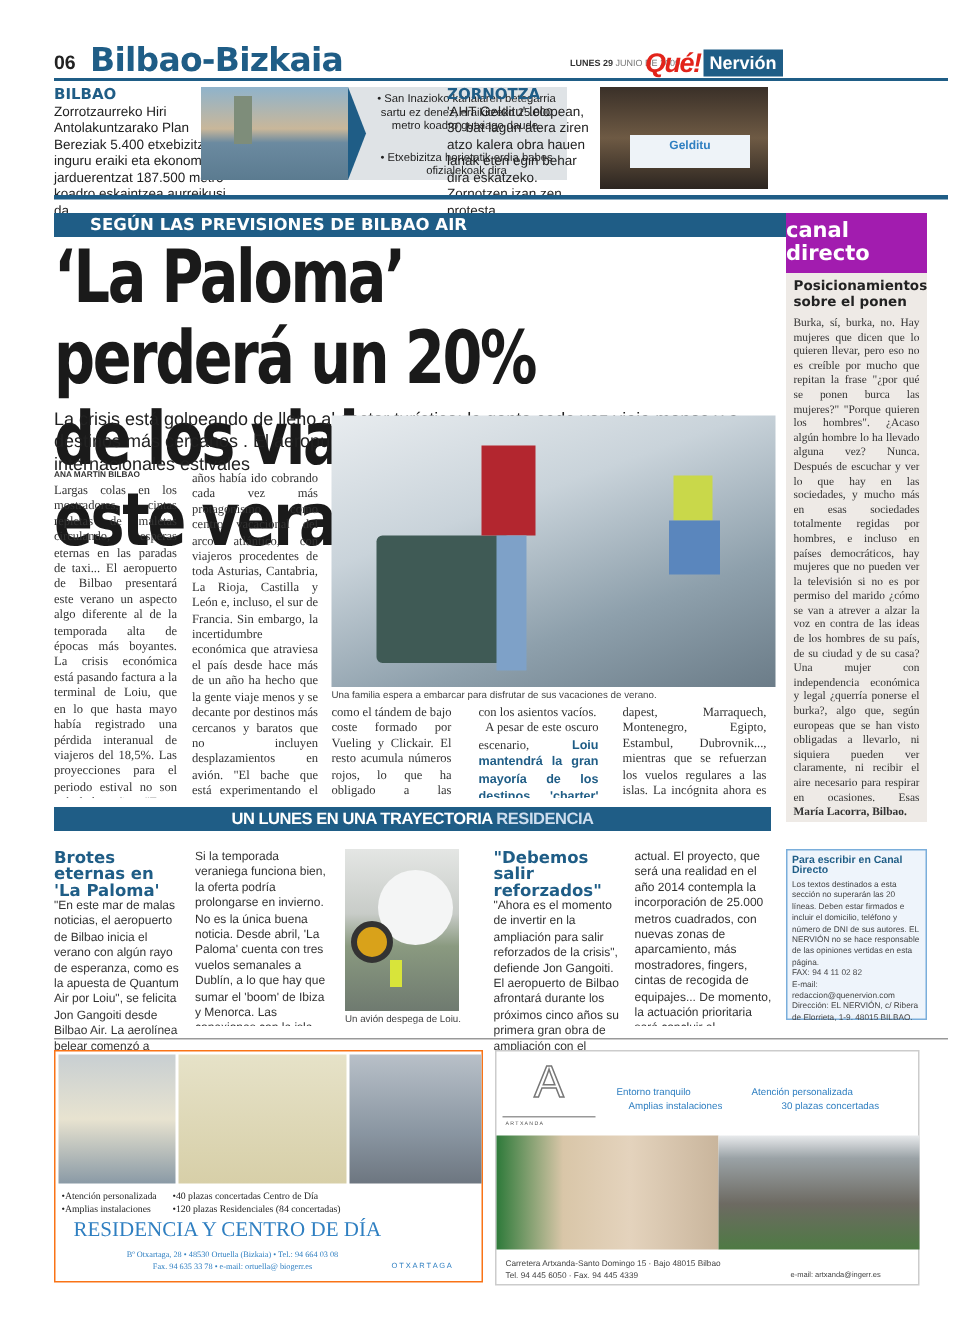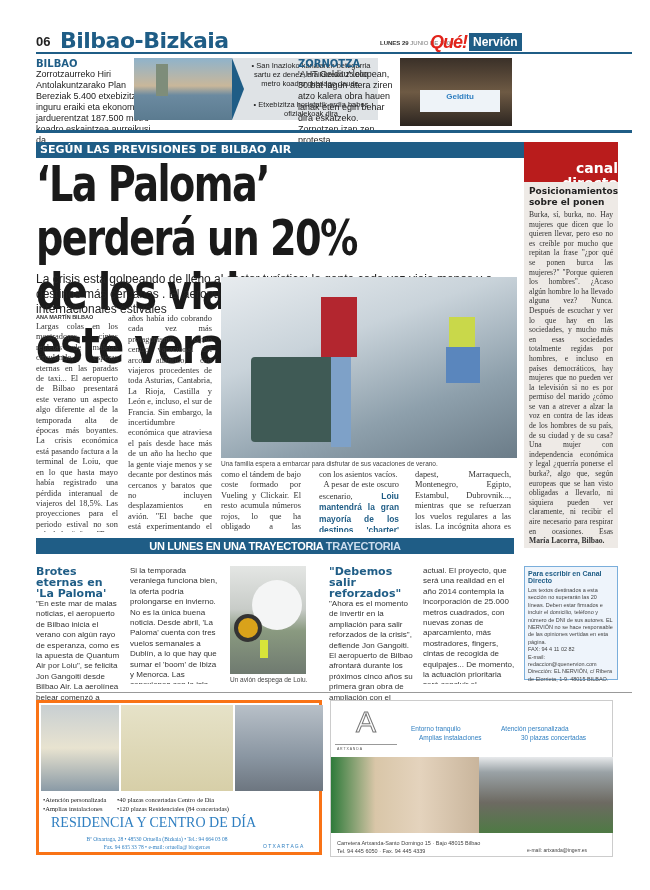--- a/index.html
+++ b/index.html
@@ -12,41 +12,41 @@
 .date span{font-weight:normal;color:#777}
 .logo{left:430px;top:32px;height:20px;display:flex;align-items:center}
 .logo .que{font:bold italic 18px "Liberation Sans",sans-serif;color:#e2231a;letter-spacing:-1px}
 .logo .nerv{background:#1f5d86;color:#fff;font:bold 12px "Liberation Sans",sans-serif;padding:2px 4px;margin-left:2px}
 .brief-title{font:bold 10px "DejaVu Sans",sans-serif;color:#1f5d86}
 .brief-text{font:9px "Liberation Sans",sans-serif;line-height:11px;color:#222}
 .photo{background:linear-gradient(135deg,#7aa0b5,#c4b9a2 50%,#4a6a7a)}
 .callout{left:232px;top:58px;width:146px;height:62px;background:#dfe3e6}
 .callout .arrow{position:absolute;left:0;top:0;width:0;height:0;border-top:31px solid transparent;border-bottom:31px solid transparent;border-left:12px solid #1f5d86}
 .callout p{position:absolute;left:16px;font:7.5px "Liberation Sans",sans-serif;line-height:9px;text-align:center;width:126px}
-.kicker{left:36px;top:142px;width:578px;height:16px;background:#1f5d86;color:#fff;font:bold 11px "DejaVu Sans",sans-serif;padding:1px 4px}
+.kicker{left:36px;top:142px;width:578px;height:16px;background:#1f5d86;color:#fff;font:bold 11px "DejaVu Sans",sans-serif;padding:1px 24px}
 .rule{left:36px;top:130px;width:596px;height:3px;background:#1f5d86}
 .headline{left:36px;top:158px;width:486px;font:bold 49px "DejaVu Sans",sans-serif;line-height:54px;letter-spacing:-2px;color:#1a1a1a;transform:scaleX(0.78);transform-origin:left}
 .deck{left:36px;top:272px;width:480px;font:12px "Liberation Sans",sans-serif;line-height:15px;color:#222}
 .byline{left:36px;top:314px;font:bold 5.5px "Liberation Sans",sans-serif;color:#333}
 .col{font-size:8.4px;line-height:10.4px;text-align:justify;color:#333}
 .col b{font-family:"Liberation Sans",sans-serif;color:#1f5d86}
 .caption{font:6.5px "Liberation Sans",sans-serif;color:#444}
 .band{left:36px;top:538px;width:478px;height:16px;background:#1f5d86;color:#fff;font:bold 11px "Liberation Sans",sans-serif;text-align:center;line-height:16px;letter-spacing:-0.3px}
 .band span{color:#cde}
 .sub-title{font:bold 11px "DejaVu Sans",sans-serif;color:#1f5d86;line-height:11px}
 .sub-text{font:8px "Liberation Sans",sans-serif;line-height:10.4px;color:#333}
-.canal-head{left:524px;top:142px;width:94px;height:40px;background:#b91c1c;color:#fff;font:bold 14px "DejaVu Sans",sans-serif;text-align:right;line-height:15px;padding-top:19px}
+.canal-head{left:524px;top:142px;width:94px;height:40px;background:#a21caf;color:#fff;font:bold 14px "DejaVu Sans",sans-serif;text-align:left;line-height:15px;padding-top:5px}
 .canal-body{left:524px;top:182px;width:94px;height:366px;background:#eeeae6}
 .canal-title{font:bold 9px "DejaVu Sans",sans-serif;line-height:11px;color:#222}
 .canal-text{font:7.6px "Liberation Serif",serif;line-height:9.6px;color:#333;text-align:justify}
 .escribir{left:524px;top:566px;width:94px;height:114px;border:1px solid #7aaedb;background:#eef4fb;padding:3px}
 .escribir h4{font:bold 7px "Liberation Sans",sans-serif;color:#1f5d86;margin-bottom:3px}
 .escribir p{font:5.5px "Liberation Sans",sans-serif;line-height:7.4px;color:#444}
 .bottomrule{left:36px;top:692px;width:596px;height:1px;background:#999}
-.ad1{left:36px;top:700px;width:286px;height:155px;border:3px solid #f97316;background:#fff}
+.ad1{left:36px;top:700px;width:286px;height:155px;border:1px solid #f97316;background:#fff}
 .ad2{left:330px;top:700px;width:283px;height:157px;background:#fff;border:1px solid #ccc}
 </style>
 </head>
 <body>
 
 <div class="abs page-num">06</div>
 <div class="abs section">Bilbao-Bizkaia</div>
 <div class="abs date"><b>LUNES 29</b> <span>JUNIO DE 2009</span></div>
 <div class="abs logo">
   <span class="que">Qué!</span>
@@ -102,21 +102,21 @@
 </div>
 <div class="abs caption" style="left:221px;top:460px;width:296px">Una familia espera a embarcar para disfrutar de sus vacaciones de verano.</div>
 
 <div class="abs col" style="left:221px;top:470px;width:80px;height:62px;overflow:hidden">como el tándem de bajo coste formado por Vueling y Clickair. El resto acumula números rojos, lo que ha obligado a las aerolíneas a reajustar su oferta para evitar que los aviones viajen</div>
 <div class="abs col" style="left:319px;top:470px;width:80px;height:62px;overflow:hidden">
   <span>con los asientos vacíos.</span><br>
   &nbsp;&nbsp;<span>A pesar de este oscuro escenario, </span><b>Loiu mantendrá la gran mayoría de los destinos 'charter' internacionales del año pasado</b>
 </div>
 <div class="abs col" style="left:415px;top:470px;width:96px;height:62px;overflow:hidden">dapest, Marraquech, Montenegro, Egipto, Estambul, Dubrovnik..., mientras que se refuerzan los vuelos regulares a las islas. La incógnita ahora es saber cuál será su ocupación.</div>
 
-<div class="abs band"><span style="color:#fff">UN LUNES EN UNA TRAYECTORIA </span><span>TRAYECTORIA</span></div>
+<div class="abs band"><span style="color:#fff">UN LUNES EN UNA TRAYECTORIA </span><span>RESIDENCIA</span></div>
 
 <div class="abs" style="left:36px;top:566px;width:86px">
   <div class="sub-title">Brotes eternas en 'La Paloma'</div>
   <div class="sub-text" style="height:104px;overflow:hidden">"En este mar de malas noticias, el aeropuerto de Bilbao inicia el verano con algún rayo de esperanza, como es la apuesta de Quantum Air por Loiu", se felicita Jon Gangoiti desde Bilbao Air. La aerolínea belear comenzó a operar a finales de este mes con seis aviones con destino a Tenerife, Gran Canaria, Lanzarote y Mallorca.</div>
 </div>
 <div class="abs sub-text" style="left:130px;top:566px;width:90px;height:118px;overflow:hidden">Si la temporada veraniega funciona bien, la oferta podría prolongarse en invierno. No es la única buena noticia. Desde abril, 'La Paloma' cuenta con tres vuelos semanales a Dublín, a lo que hay que sumar el 'boom' de Ibiza y Menorca. Las conexiones con la isla pitiusa desde Bilbao se han triplicado durante el verano, mientras que Menorca cuenta con once vuelos semanales.</div>
 <div class="abs" style="left:230px;top:566px;width:76px;height:108px;background:linear-gradient(180deg,#e4e6e4 0%,#c8ccc8 40%,#8a9a80 60%,#6f7a70 100%)">
   <div style="position:absolute;left:22px;top:14px;width:50px;height:50px;background:#f4f5f5;border-radius:50%"></div>
   <div style="position:absolute;left:4px;top:48px;width:28px;height:28px;background:#d9a21a;border-radius:50%;border:4px solid #333"></div>
   <div style="position:absolute;left:30px;top:74px;width:8px;height:18px;background:#d8e43a"></div>

